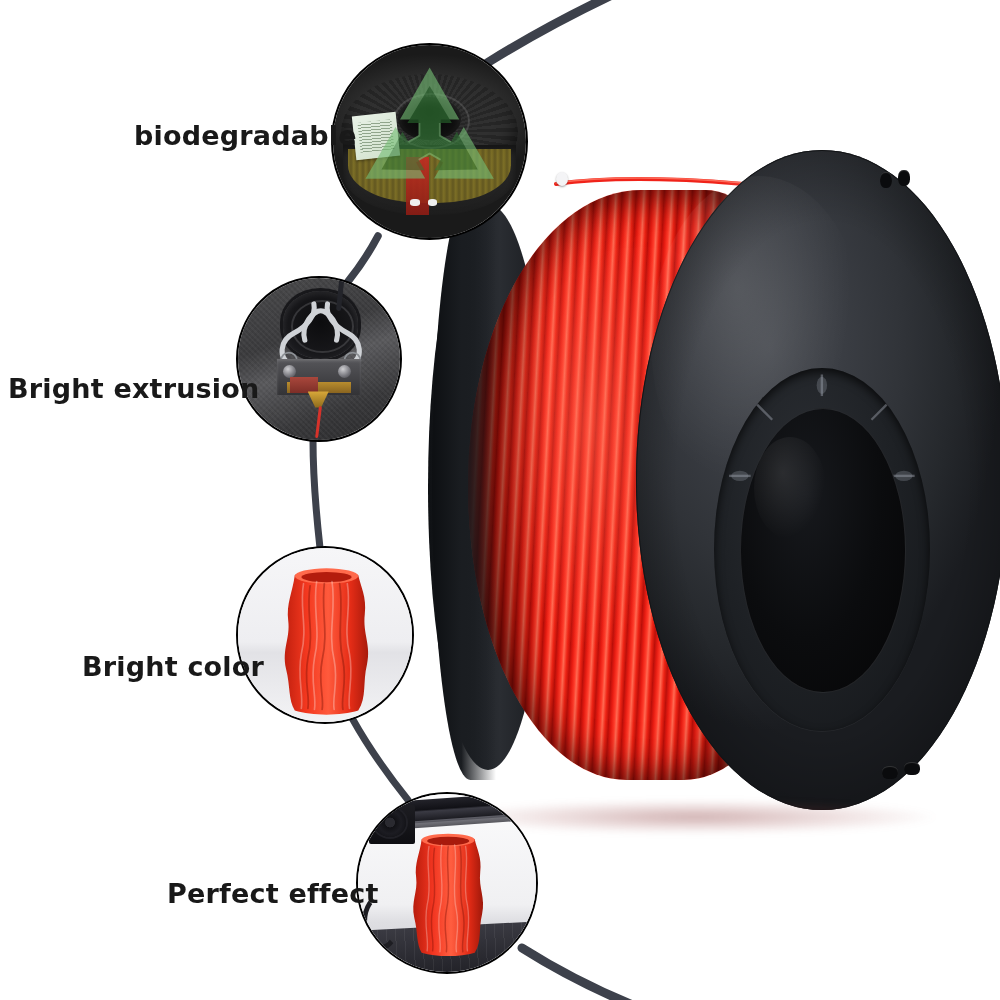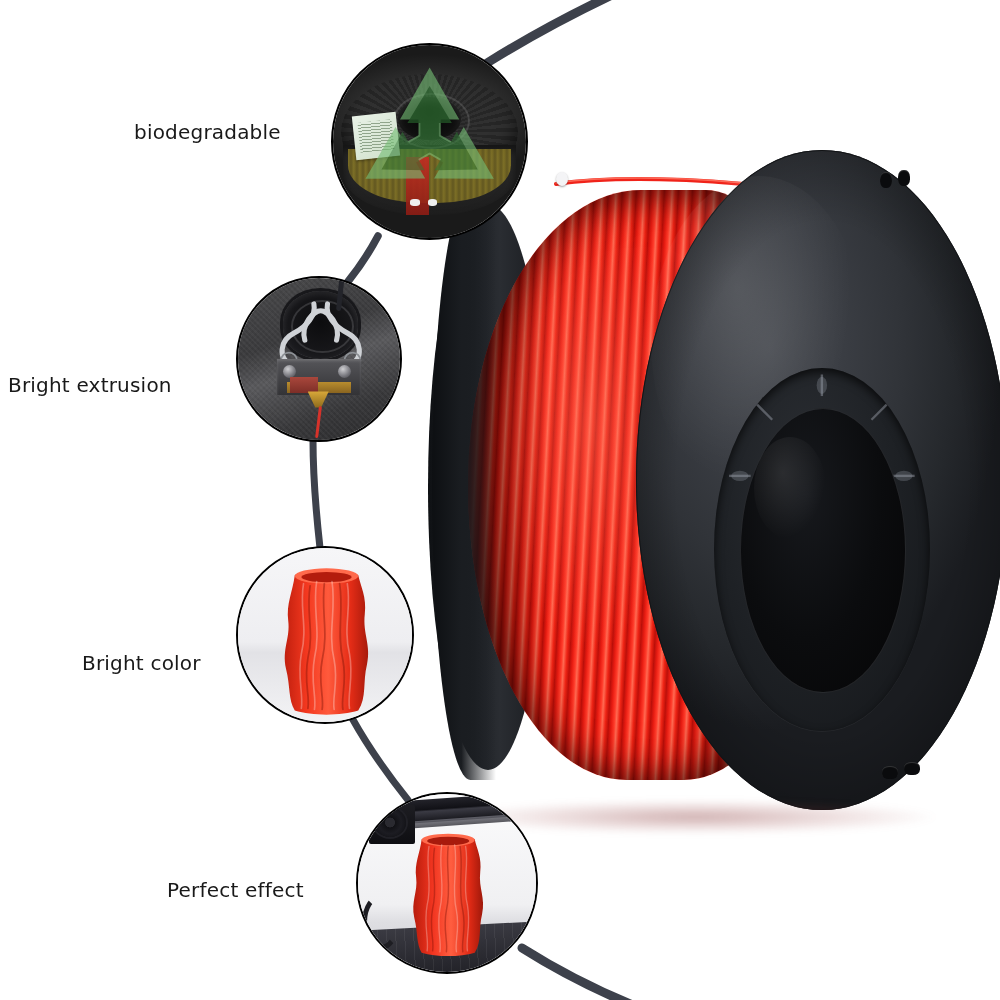--- a/index.html
+++ b/index.html
@@ -6,24 +6,24 @@
   body{width:1000px;height:1000px;overflow:hidden;font-family:"DejaVu Sans","Liberation Sans",sans-serif;}
   #stage{position:relative;width:1000px;height:1000px;background:#ffffff;overflow:hidden;}
 
   
   #lines{position:absolute;left:0;top:0;width:1000px;height:1000px;pointer-events:none;}
 
   
   .feat-label{
     position:absolute;
     color:#191919;
-    font-size:20px;
+    font-size:27px;
     letter-spacing:.2px;
     white-space:nowrap;
-    font-weight:400;
+    font-weight:700;
   }
   .lbl-bio{left:134px;top:120px;}
   .lbl-smooth{left:8px;top:373px;}
   .lbl-bright{left:82px;top:651px;}
   .lbl-perfect{left:167px;top:878px;}
 
   
   .callout{
     position:absolute;
     border-radius:50%;

